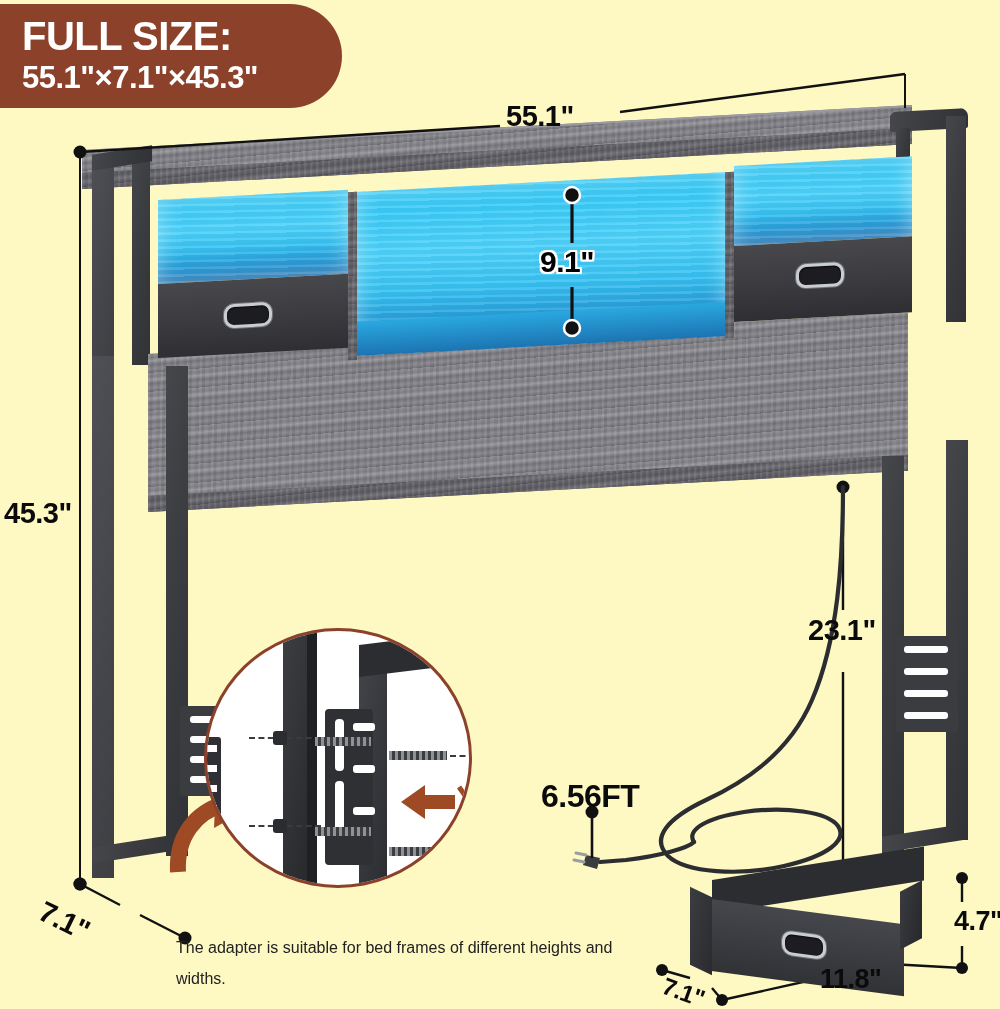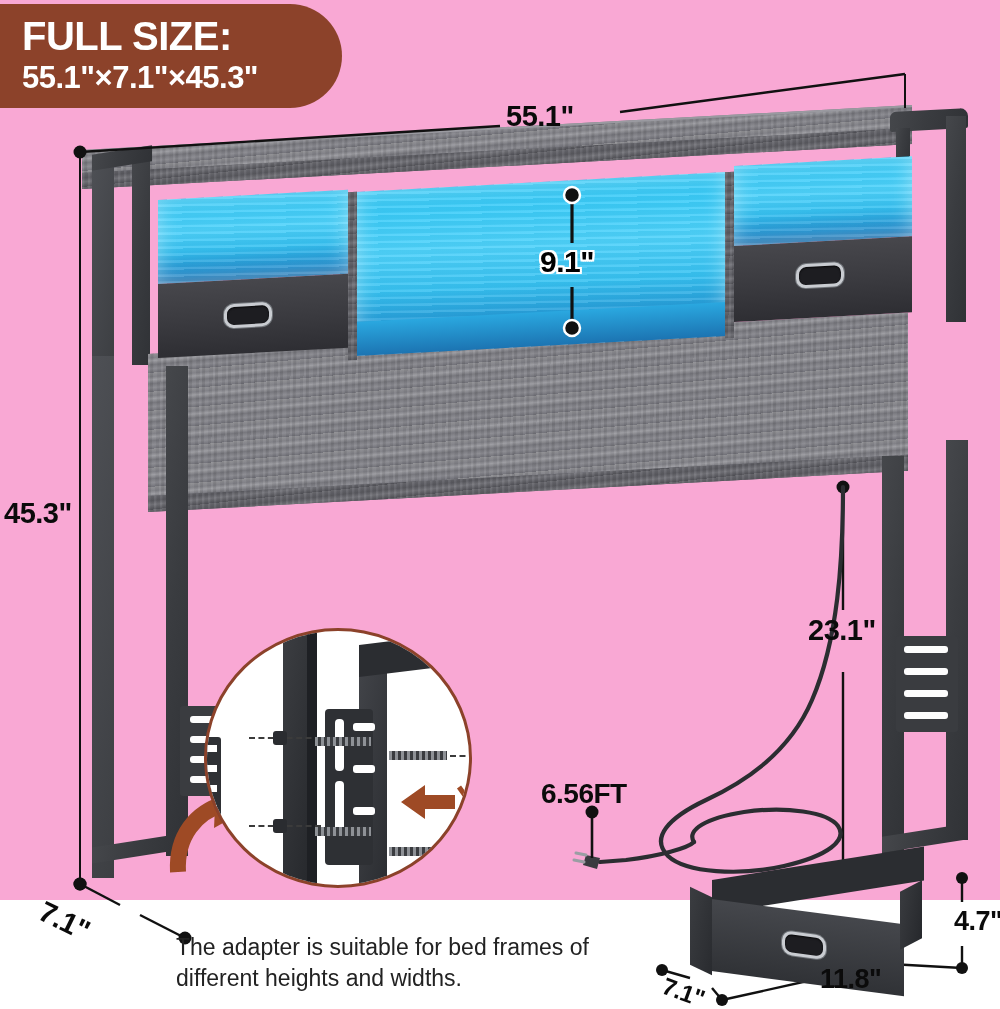--- a/index.html
+++ b/index.html
@@ -2,21 +2,21 @@
 <html><head>
 <meta charset="utf-8">
 <style>
   * { box-sizing: border-box; margin: 0; padding: 0; }
   html, body {
     width: 1000px; height: 1009px;
     background: #ffffff;
     font-family: "Liberation Sans", sans-serif;
     overflow: hidden;
   }
-  #stage { position: relative; width: 1000px; height: 900px; background: #f9a8d4; }
+  #stage { position: relative; width: 1000px; height: 1009px; background: #fef9c3; }
 
   
   .banner {
     position: absolute; left: 0; top: 4px;
     width: 342px; height: 104px;
     background: #8c422a;
     border-top-right-radius: 52px;
     border-bottom-right-radius: 52px;
     color: #fff;
     padding: 9px 0 0 22px;
@@ -110,21 +110,21 @@
   .dash { position: absolute; height: 0; border-top: 2px dashed #3b3b3b; }
   .screw { position: absolute; background: #2d2f33; }
 
   
   .cap-title {
     position: absolute; left: 176px; top: 900px;
     font-size: 29px; font-weight: bold; color: #9e4a25;
   }
   .cap-body {
     position: absolute; left: 176px; top: 932px;
-    font-size: 23px; color: #222; line-height: 31px; width: 470px;
+    font-size: 16px; color: #222; line-height: 31px; width: 470px;
   }
 
   
   #box { position: absolute; left: 690px; top: 880px; width: 240px; height: 100px; }
 
   
   svg.overlay { position: absolute; left: 0; top: 0; width: 1000px; height: 1009px; overflow: visible; }
 </style>
 </head>
 <body>
@@ -338,21 +338,21 @@
   <div class="dim" style="left:506px;top:100px;font-size:29px;">55.1"</div>
 
   <div class="dim" style="left:4px;top:497px;font-size:29px;">45.3"</div>
 
   <div class="dim" style="left:48px;top:895px;font-size:29px;transform:rotate(26deg);transform-origin:left top;">7.1"</div>
 
   <div class="dim onblue" style="left:540px;top:245px;font-size:30px;">9.1"</div>
 
   <div class="dim" style="left:808px;top:614px;font-size:29px;">23.1"</div>
 
-  <div class="dim" style="left:541px;top:778px;font-size:28px;">6.56FT</div>
+  <div class="dim" style="left:541px;top:778px;font-size:32px;">6.56FT</div>
 
   <div class="cap-body">The adapter is suitable for bed frames of different heights and widths.</div>
 
   <div class="dim" style="left:820px;top:964px;font-size:27px;">11.8"</div>
   <div class="dim" style="left:668px;top:972px;font-size:24px;transform:rotate(20deg);transform-origin:left top;">7.1"</div>
   <div class="dim" style="left:954px;top:906px;font-size:27px;">4.7"</div>
 
 </div>
 
 </body></html>

